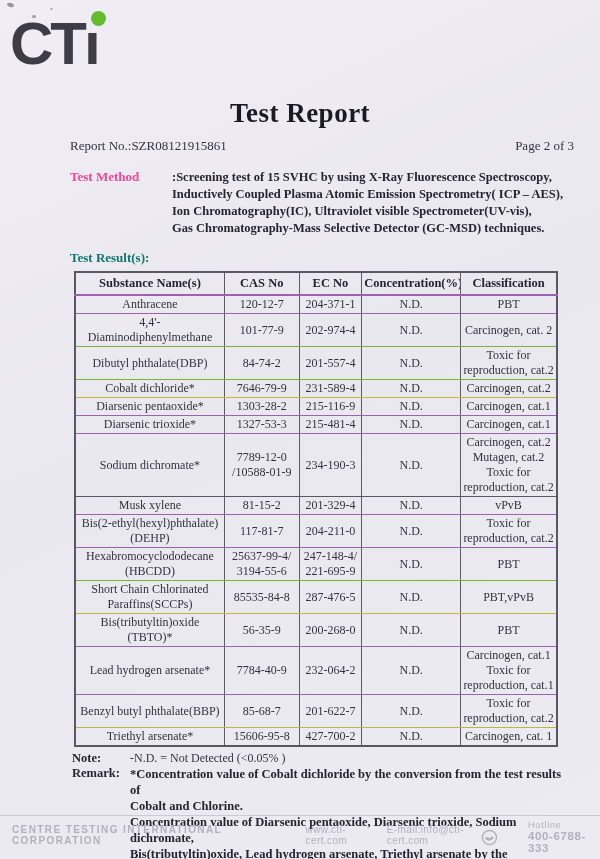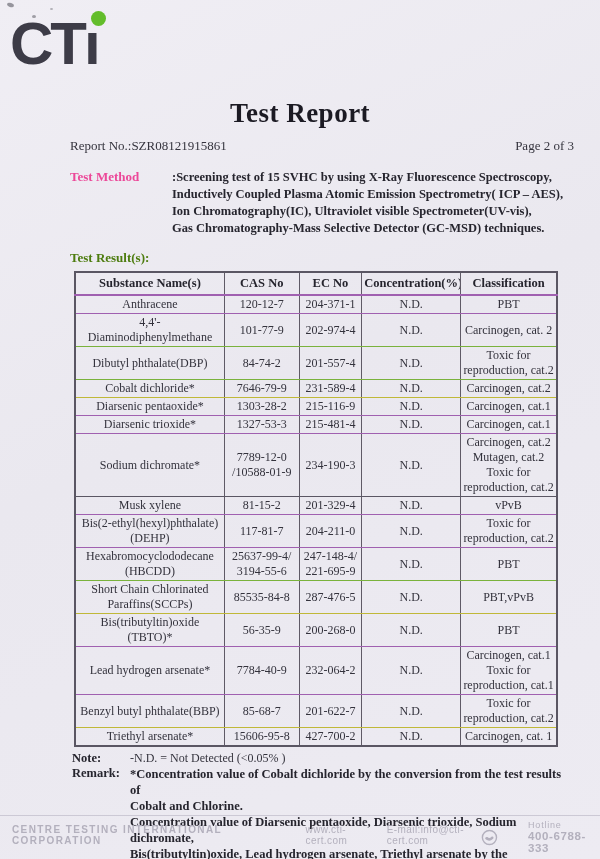--- a/index.html
+++ b/index.html
@@ -31,21 +31,21 @@
     font-size:27px; font-weight:bold; letter-spacing:.5px; color:#1b1a23;
   }
   .meta {
     display:flex; justify-content:space-between;
     padding:9px 26px 0 70px; font-size:13px; color:#34333d;
   }
   .method { display:flex; padding:15px 35px 0 70px; }
   .method-label { width:102px; flex:none; font-weight:bold; font-size:13px; color:#ec4899; }
   .method-lines { font-weight:bold; font-size:12.5px; line-height:17px; color:#26252e; }
 
-  .results-label { margin:13px 0 5px 70px; font-weight:bold; font-size:13px; color:#4d7c0f; }
+  .results-label { margin:13px 0 5px 70px; font-weight:bold; font-size:13px; color:#0f766e; }
 
   table.results {
     margin-left:74px; width:484px; border-collapse:collapse; table-layout:fixed;
     border:2px solid var(--border-dark,#5a5663);
   }
   th, td {
     border-left:1px solid #5f5a66; text-align:center; vertical-align:middle;
     overflow:hidden;
   }
   th {

